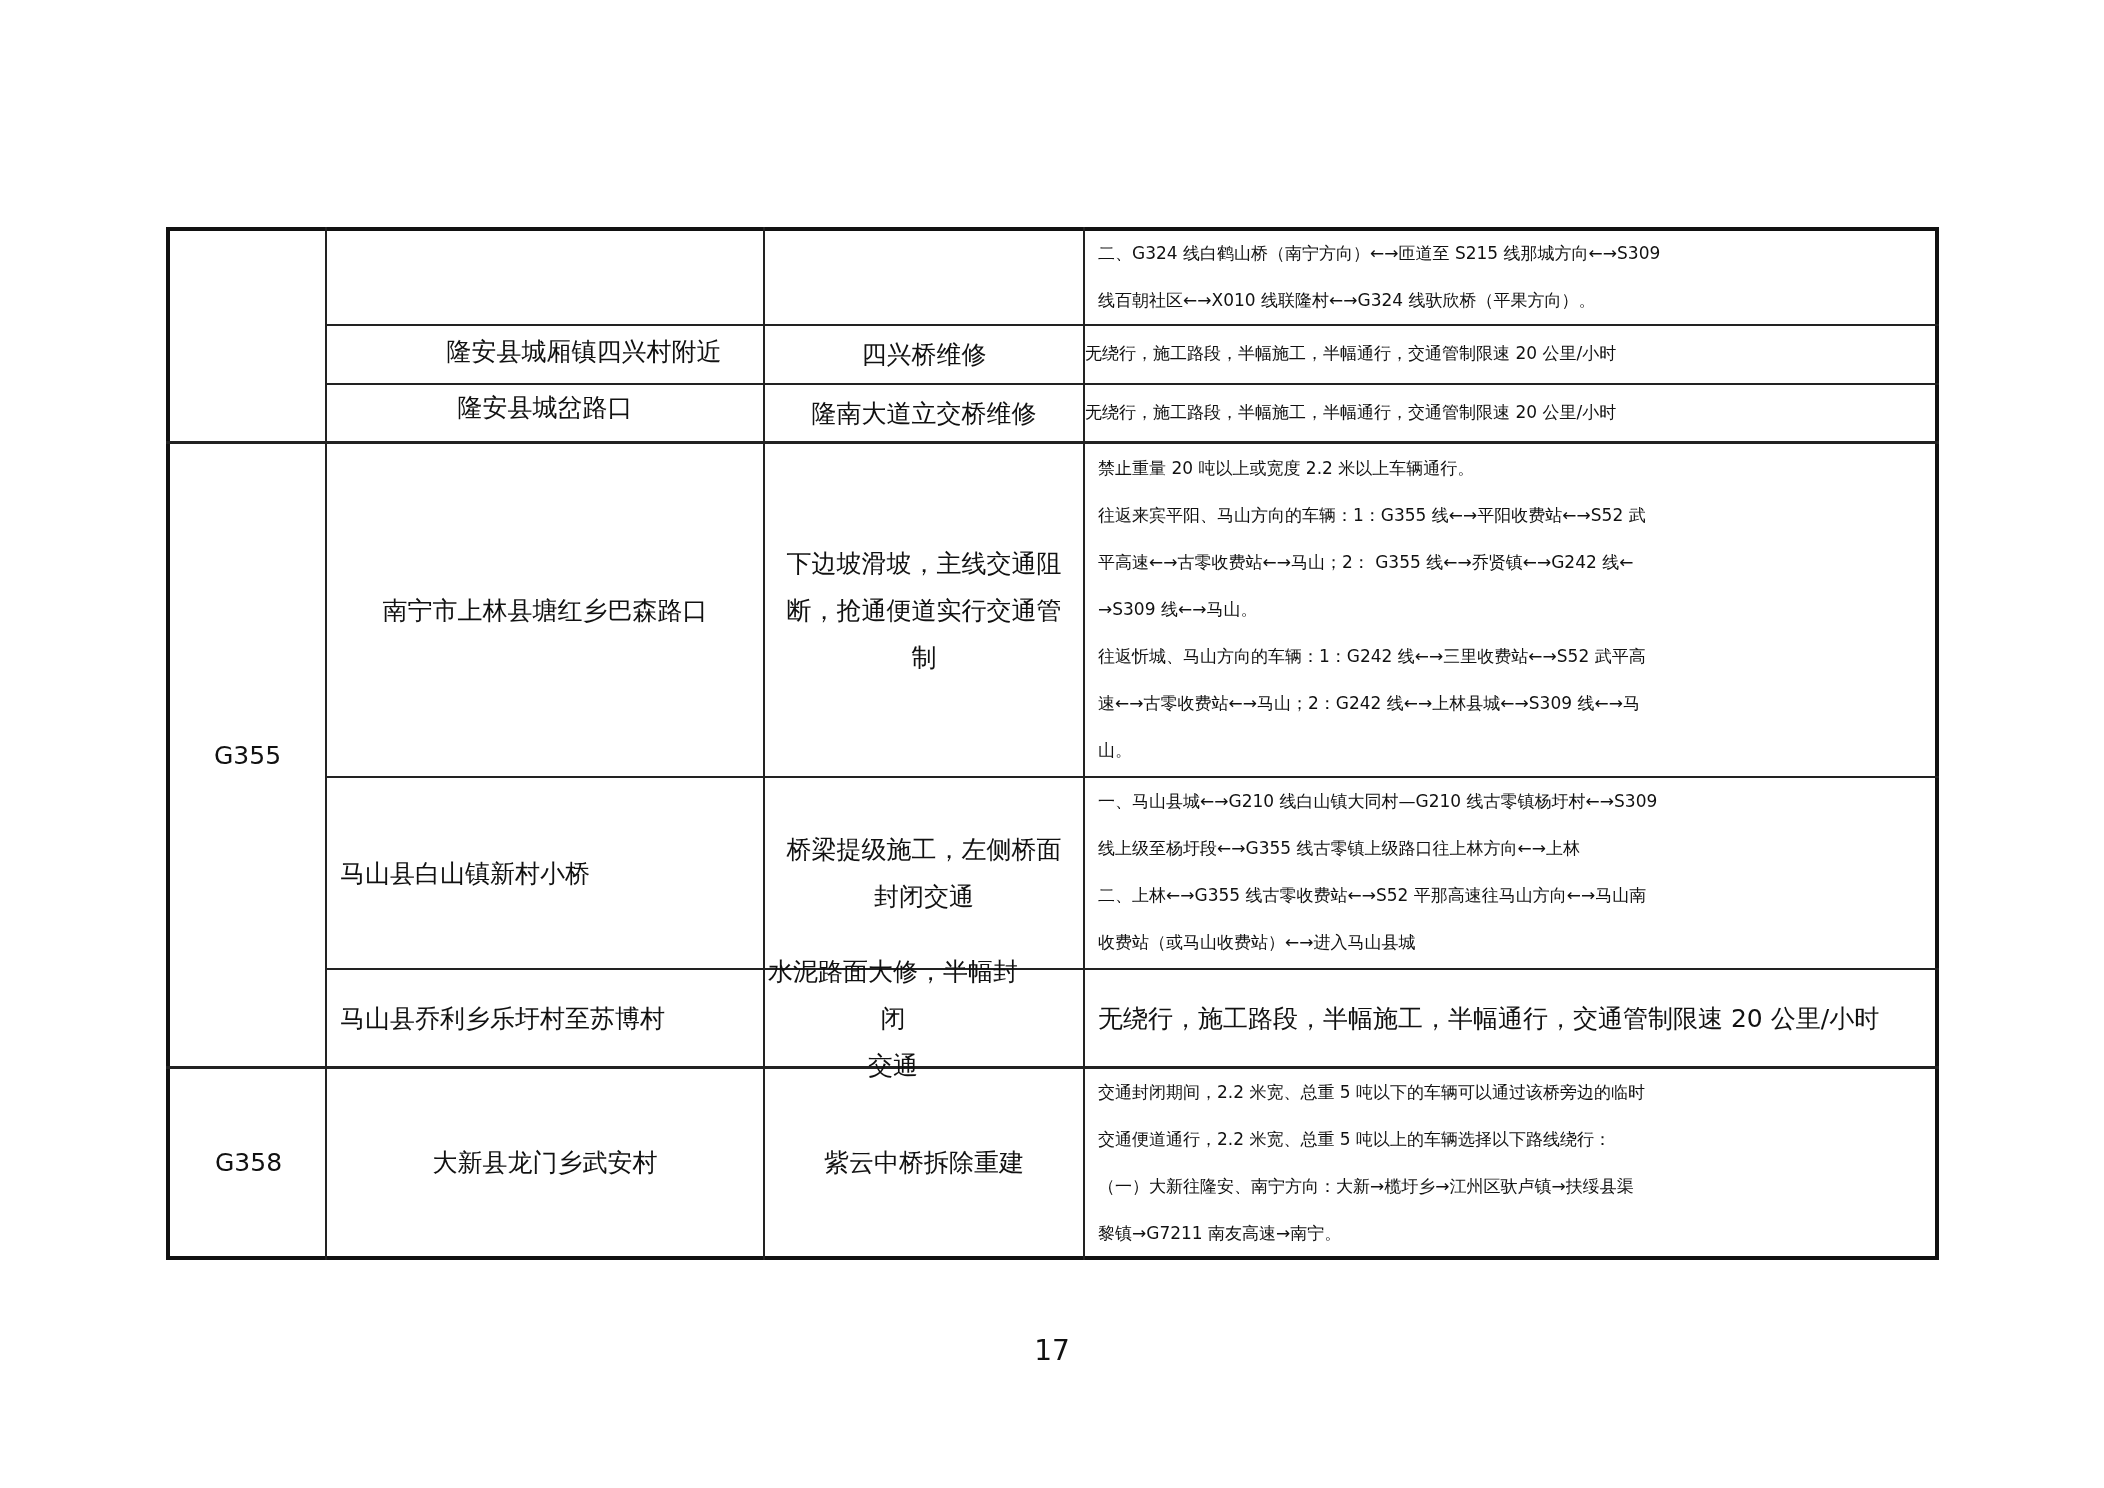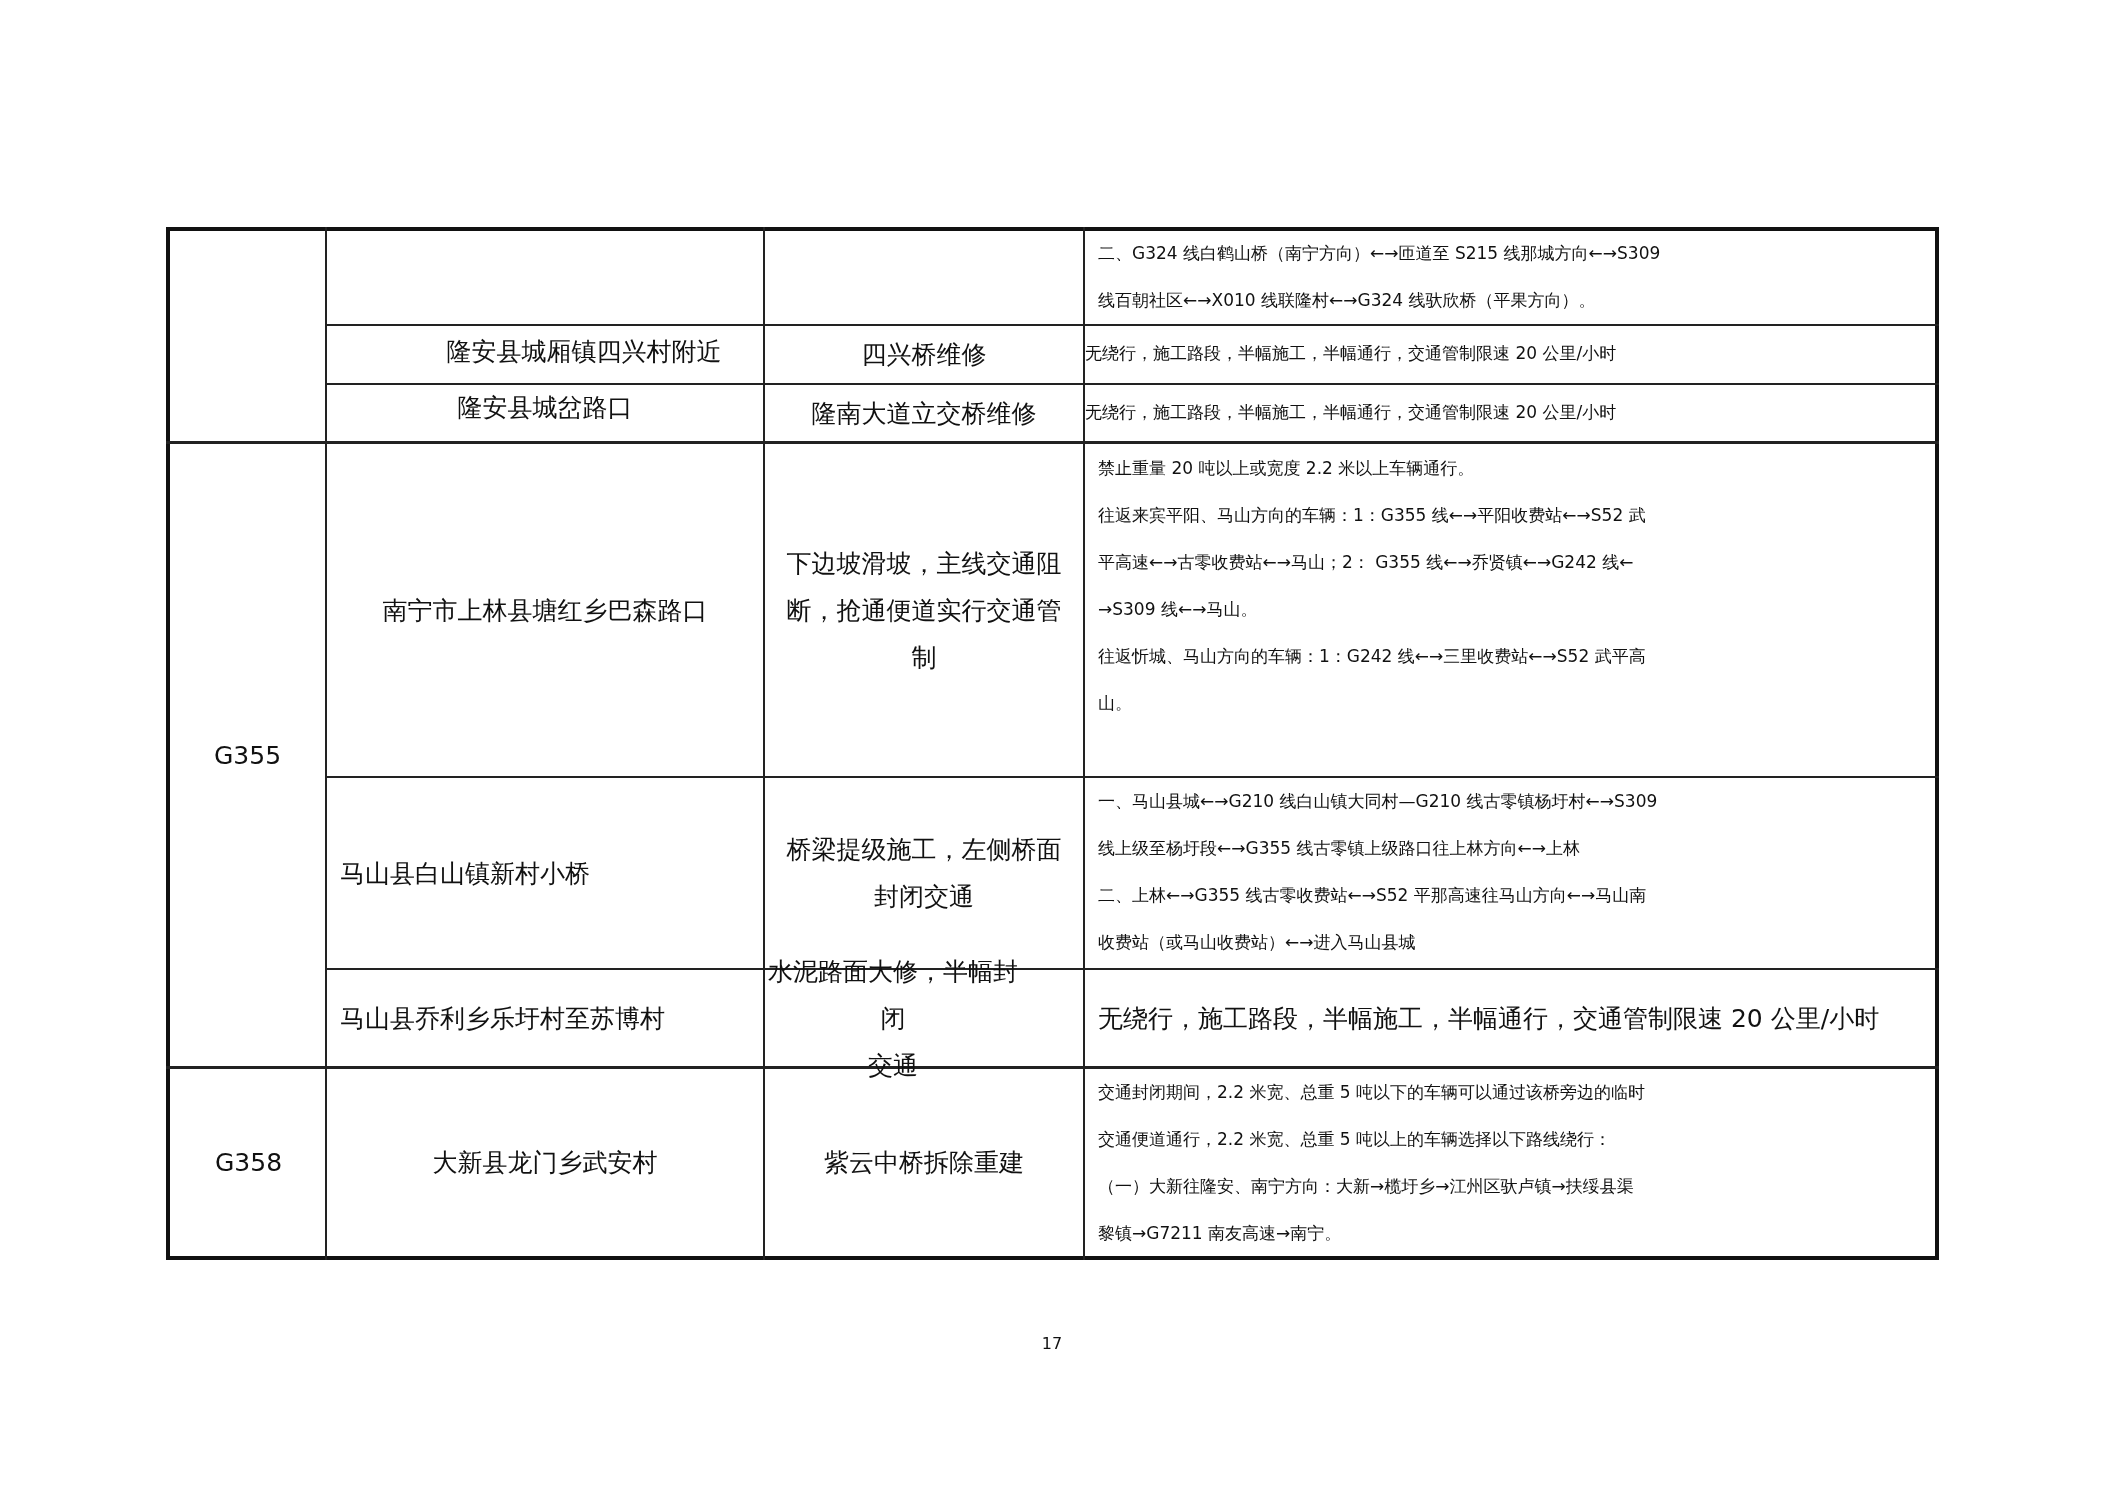--- a/index.html
+++ b/index.html
@@ -8,21 +8,21 @@
   .tbl { position:absolute; left:166px; top:227px; width:1773px; height:1033px;
          border:4px solid #111; box-sizing:border-box; }
   .hl { position:absolute; height:2px; background:#222; }
   .vl { position:absolute; width:2px; background:#222; }
   .cell { position:absolute; display:flex; align-items:center; box-sizing:border-box;
           font-size:25px; line-height:47px; }
   .center { justify-content:center; text-align:center; }
   .left { justify-content:flex-start; text-align:left; }
   .txt { white-space:pre-line; }
   .desc { position:absolute; font-size:17px; line-height:47px; white-space:nowrap; }
-  .pagenum { position:absolute; left:0; width:2104px; top:1334px; text-align:center; font-size:16px; }
+  .pagenum { position:absolute; left:0; width:2104px; top:1334px; text-align:center; font-size:28px; }
 </style>
 </head>
 <body>
 
 <div class="tbl"></div>
 
 <div class="vl" style="left:325px; top:227px; height:1033px;"></div>
 <div class="vl" style="left:763px; top:227px; height:1033px;"></div>
 <div class="vl" style="left:1083px; top:227px; height:1033px;"></div>
 
@@ -69,20 +69,21 @@
   <span class="txt">下边坡滑坡，主线交通阻
 断，抢通便道实行交通管
 制</span>
 </div>
 <div class="desc" style="left:1098px; top:445px;">
   <div>禁止重量 20 吨以上或宽度 2.2 米以上车辆通行。</div>
   <div>往返来宾平阳、马山方向的车辆：1：G355 线←→平阳收费站←→S52 武</div>
   <div>平高速←→古零收费站←→马山；2： G355 线←→乔贤镇←→G242 线←</div>
   <div>→S309 线←→马山。</div>
   <div>往返忻城、马山方向的车辆：1：G242 线←→三里收费站←→S52 武平高</div>
+  <div>速←→古零收费站←→马山；2：G242 线←→上林县城←→S309 线←→马</div>
   <div>山。</div>
 </div>
 
 <div class="cell left" style="left:340px; top:778px; width:423px; height:190px;">
   <span>马山县白山镇新村小桥</span>
 </div>
 <div class="cell center" style="left:765px; top:778px; width:318px; height:190px;">
   <span class="txt">桥梁提级施工，左侧桥面
 封闭交通</span>
 </div>

